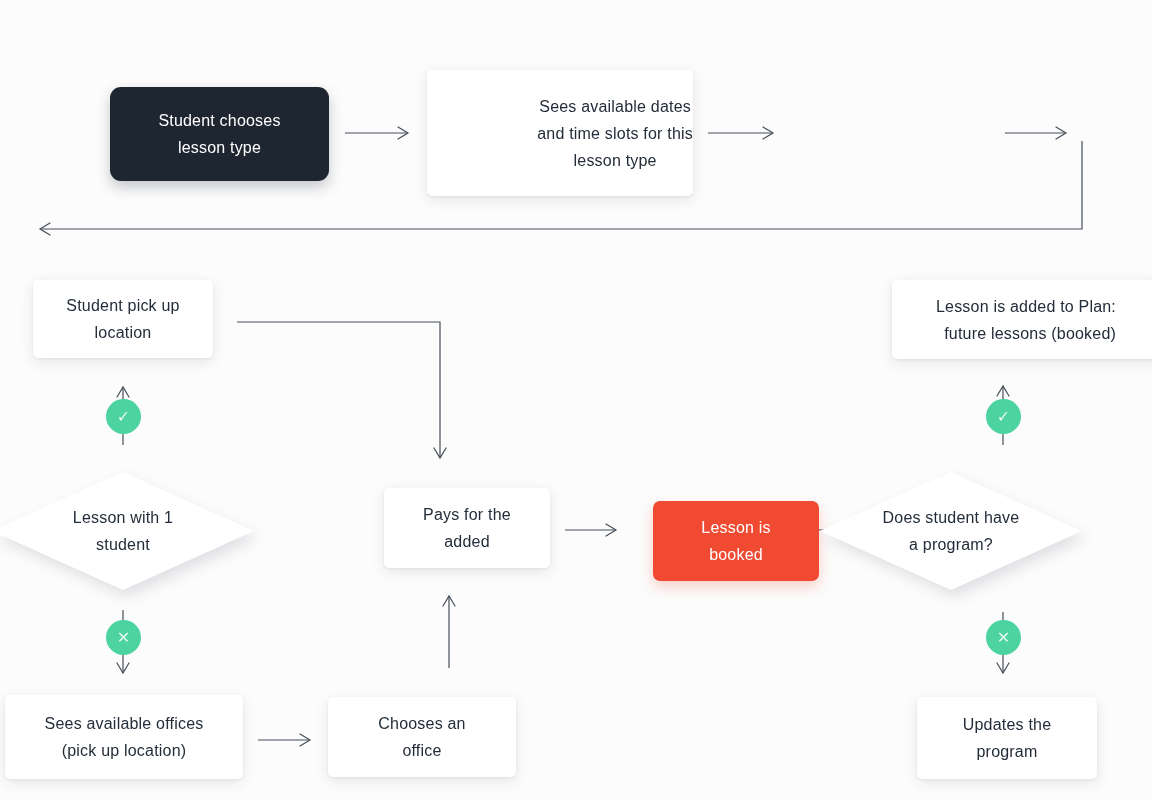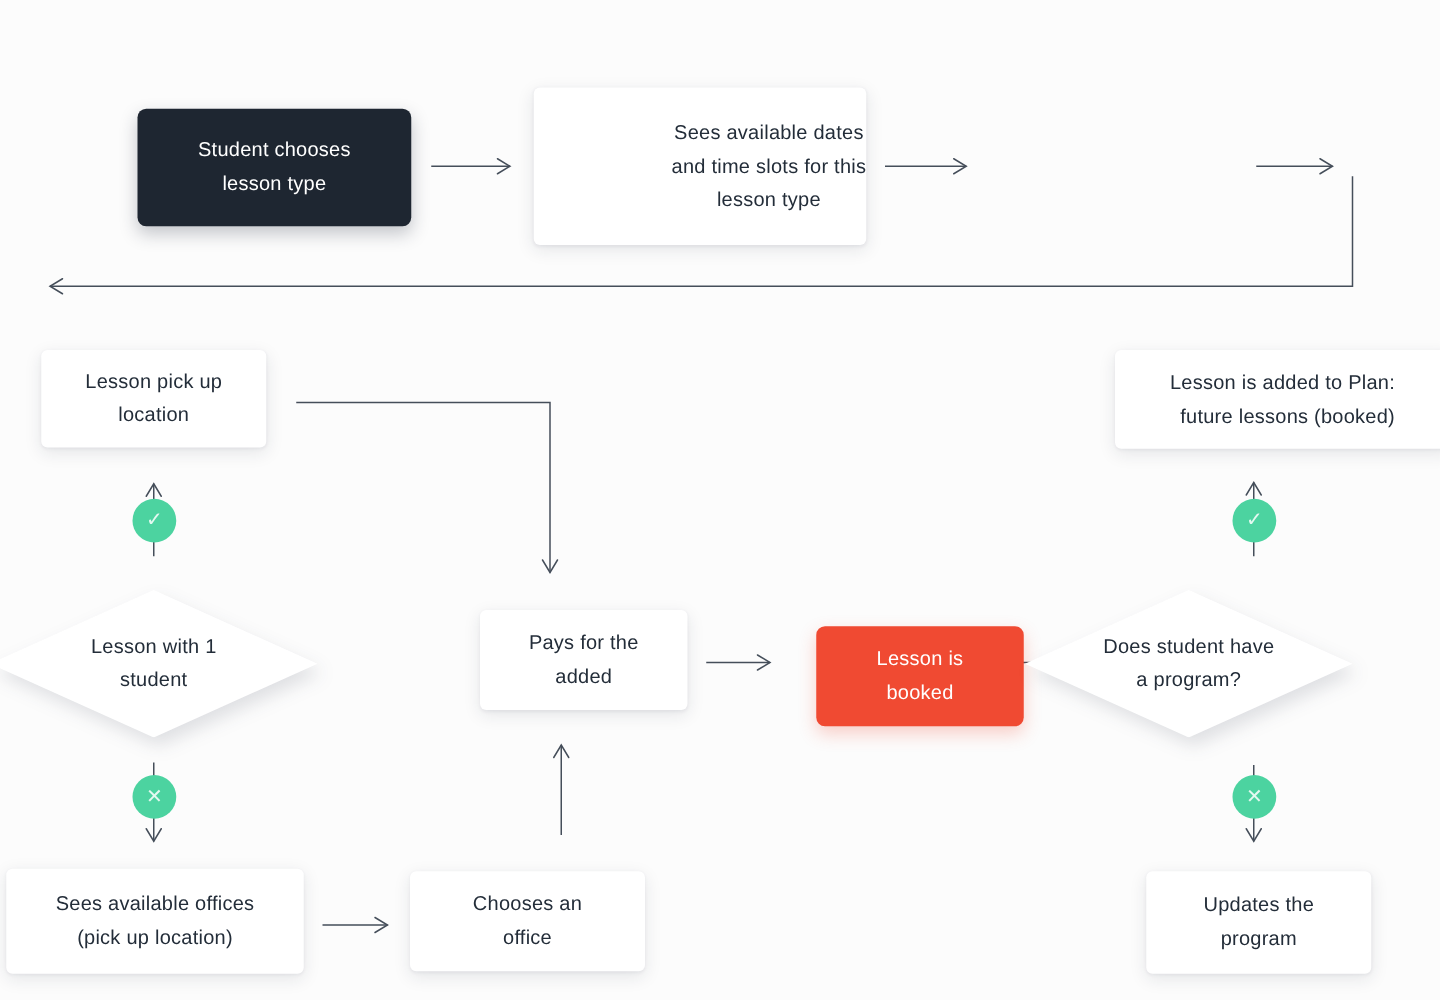--- a/index.html
+++ b/index.html
@@ -52,34 +52,34 @@
     <path class="conn" d="M123,445 V387" marker-end="url(#arr)"></path>
     <path class="conn" d="M123,610 V673" marker-end="url(#arr)"></path>
     <path class="conn" d="M1003,445 V386" marker-end="url(#arr)"></path>
     <path class="conn" d="M1003,612 V673" marker-end="url(#arr)"></path>
     <path class="conn" d="M565,530 H616" marker-end="url(#arr)"></path>
     <path class="conn" d="M815,530 H862" marker-end="url(#arr)"></path>
     <path class="conn" d="M449,668 V596" marker-end="url(#arr)"></path>
     <path class="conn" d="M258,740 H310" marker-end="url(#arr)"></path>
   </svg>
 
-  <div class="node dark" style="left:110px;top:87px;width:219px;height:94px;">
+  <div class="node dark" style="left:110px;top:87px;width:219px;height:94px;border-radius:11px;">
     <span class="label light">Student chooses
 lesson type</span>
   </div>
 
   <div class="node white" style="left:427px;top:70px;width:266px;height:126px;justify-content:flex-end;">
     <span class="label">Sees available dates
 and time slots for this
 lesson type</span>
   </div>
 
 
   <div class="node white" style="left:33px;top:280px;width:180px;height:78px;">
-    <span class="label">Lesson pick up
+    <span class="label">Student pick up
 location</span>
   </div>
 
   <div class="node white" style="left:892px;top:280px;width:268px;height:79px;text-align:right;">
     <span class="label">Lesson is added to Plan:
 future lessons (booked)</span>
   </div>
 
   <div class="diamond-wrap" style="left:-8px;top:472px;width:262px;height:118px;">
     <div class="diamond">

